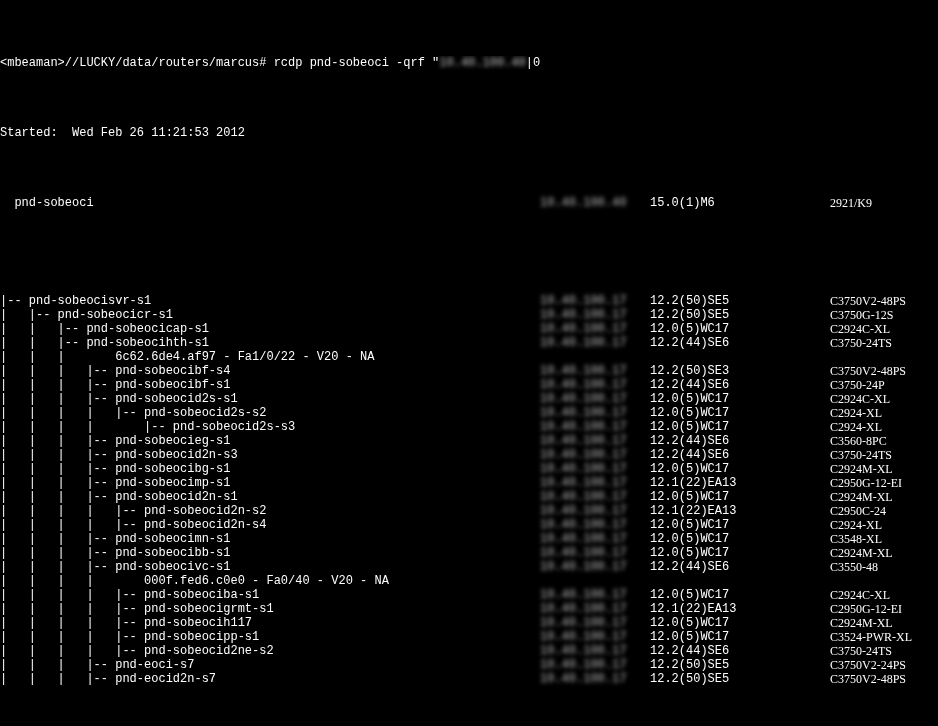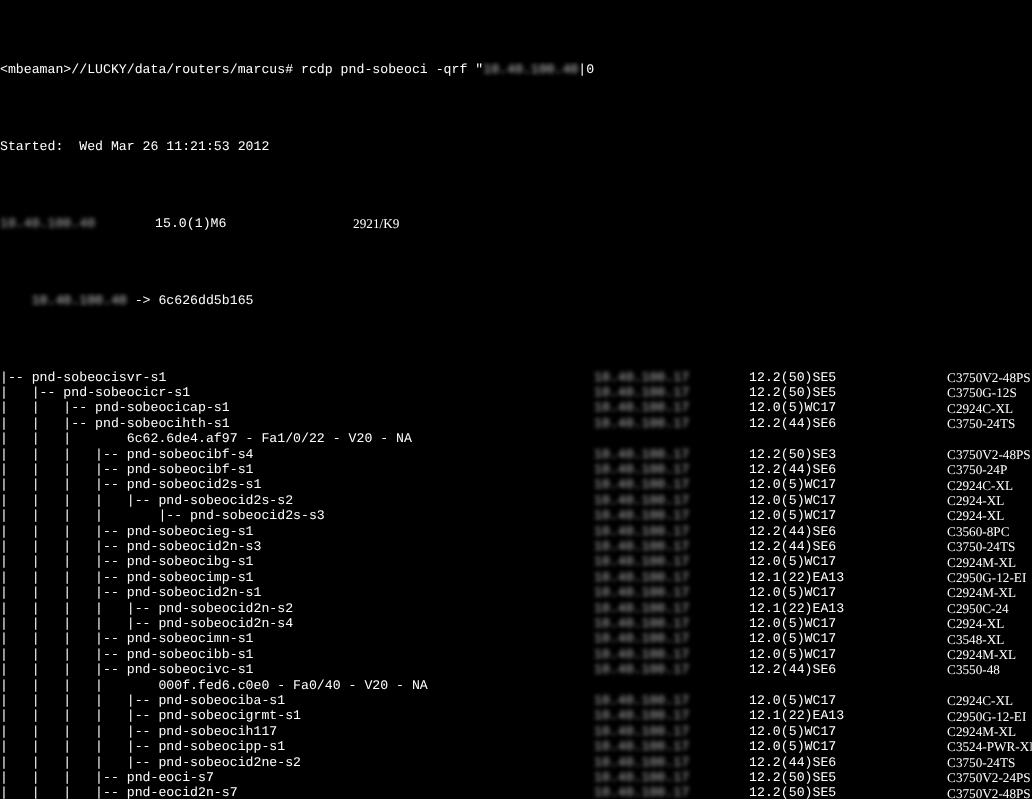--- a/index.html
+++ b/index.html
@@ -9,47 +9,45 @@
     color: #fff;
     font-family: "Courier New", monospace;
     font-size: 12px;
     line-height: 14px;
     width: 938px;
   }
   .wrap { white-space: pre; }
   .line { display: flex; }
   .cell-tree  { flex: 0 0 540px; overflow: hidden; }
   .cell-blur  { flex: 0 0 110px; overflow: hidden; color:#bbb; filter: blur(2px); }
-  .cell-ver   { flex: 0 0 180px; overflow: hidden; margin-left: 31px; }
+  .cell-ver   { flex: 0 0 180px; overflow: hidden; }
   .cell-model { flex: 1 1 auto;  overflow: hidden; font-family: Liberation Serif, serif; }
   .blurip     { filter: blur(2px); color:#ccc; display:inline-block; }
 </style>
 </head>
 <body>
 
 <div class="wrap">
 
   
   <div class="line">
     <span class="cell-tree"><span>&lt;mbeaman&gt;//LUCKY/data/routers/marcus# rcdp pnd-sobeoci -qrf "</span><span class="blurip">10.40.100.40</span><span>|000f.fed6.c0e0|6c62.6de4.af97"</span></span>
   </div>
 
   
   <div class="line">
-    <span class="cell-tree">Started:  Wed Mar 26 11:21:53 2012</span>
+    <span class="cell-tree">Started:  Wed Feb 26 11:21:53 2012</span>
   </div>
 
   
   <div class="line">
+    <span class="cell-tree">  pnd-sobeoci</span>
     <span class="cell-blur">10.40.100.40</span>
     <span class="cell-ver">15.0(1)M6</span>
     <span class="cell-model">2921/K9</span>
   </div>
 
   
-  <div class="line">
-    <span class="cell-tree"><span class="blurip">    10.40.100.40</span> -&gt; 6c626dd5b165</span>
-  </div>
 
   
   <div id="rows"><div class="line"><span class="cell-tree">|-- pnd-sobeocisvr-s1</span><span class="cell-blur">10.40.100.17</span><span class="cell-ver">12.2(50)SE5</span><span class="cell-model">C3750V2-48PS</span></div><div class="line"><span class="cell-tree">|   |-- pnd-sobeocicr-s1</span><span class="cell-blur">10.40.100.17</span><span class="cell-ver">12.2(50)SE5</span><span class="cell-model">C3750G-12S</span></div><div class="line"><span class="cell-tree">|   |   |-- pnd-sobeocicap-s1</span><span class="cell-blur">10.40.100.17</span><span class="cell-ver">12.0(5)WC17</span><span class="cell-model">C2924C-XL</span></div><div class="line"><span class="cell-tree">|   |   |-- pnd-sobeocihth-s1</span><span class="cell-blur">10.40.100.17</span><span class="cell-ver">12.2(44)SE6</span><span class="cell-model">C3750-24TS</span></div><div class="line"><span class="cell-tree">|   |   |       6c62.6de4.af97 - Fa1/0/22 - V20 - NA</span><span class="cell-blur"></span><span class="cell-ver"></span><span class="cell-model"></span></div><div class="line"><span class="cell-tree">|   |   |   |-- pnd-sobeocibf-s4</span><span class="cell-blur">10.40.100.17</span><span class="cell-ver">12.2(50)SE3</span><span class="cell-model">C3750V2-48PS</span></div><div class="line"><span class="cell-tree">|   |   |   |-- pnd-sobeocibf-s1</span><span class="cell-blur">10.40.100.17</span><span class="cell-ver">12.2(44)SE6</span><span class="cell-model">C3750-24P</span></div><div class="line"><span class="cell-tree">|   |   |   |-- pnd-sobeocid2s-s1</span><span class="cell-blur">10.40.100.17</span><span class="cell-ver">12.0(5)WC17</span><span class="cell-model">C2924C-XL</span></div><div class="line"><span class="cell-tree">|   |   |   |   |-- pnd-sobeocid2s-s2</span><span class="cell-blur">10.40.100.17</span><span class="cell-ver">12.0(5)WC17</span><span class="cell-model">C2924-XL</span></div><div class="line"><span class="cell-tree">|   |   |   |       |-- pnd-sobeocid2s-s3</span><span class="cell-blur">10.40.100.17</span><span class="cell-ver">12.0(5)WC17</span><span class="cell-model">C2924-XL</span></div><div class="line"><span class="cell-tree">|   |   |   |-- pnd-sobeocieg-s1</span><span class="cell-blur">10.40.100.17</span><span class="cell-ver">12.2(44)SE6</span><span class="cell-model">C3560-8PC</span></div><div class="line"><span class="cell-tree">|   |   |   |-- pnd-sobeocid2n-s3</span><span class="cell-blur">10.40.100.17</span><span class="cell-ver">12.2(44)SE6</span><span class="cell-model">C3750-24TS</span></div><div class="line"><span class="cell-tree">|   |   |   |-- pnd-sobeocibg-s1</span><span class="cell-blur">10.40.100.17</span><span class="cell-ver">12.0(5)WC17</span><span class="cell-model">C2924M-XL</span></div><div class="line"><span class="cell-tree">|   |   |   |-- pnd-sobeocimp-s1</span><span class="cell-blur">10.40.100.17</span><span class="cell-ver">12.1(22)EA13</span><span class="cell-model">C2950G-12-EI</span></div><div class="line"><span class="cell-tree">|   |   |   |-- pnd-sobeocid2n-s1</span><span class="cell-blur">10.40.100.17</span><span class="cell-ver">12.0(5)WC17</span><span class="cell-model">C2924M-XL</span></div><div class="line"><span class="cell-tree">|   |   |   |   |-- pnd-sobeocid2n-s2</span><span class="cell-blur">10.40.100.17</span><span class="cell-ver">12.1(22)EA13</span><span class="cell-model">C2950C-24</span></div><div class="line"><span class="cell-tree">|   |   |   |   |-- pnd-sobeocid2n-s4</span><span class="cell-blur">10.40.100.17</span><span class="cell-ver">12.0(5)WC17</span><span class="cell-model">C2924-XL</span></div><div class="line"><span class="cell-tree">|   |   |   |-- pnd-sobeocimn-s1</span><span class="cell-blur">10.40.100.17</span><span class="cell-ver">12.0(5)WC17</span><span class="cell-model">C3548-XL</span></div><div class="line"><span class="cell-tree">|   |   |   |-- pnd-sobeocibb-s1</span><span class="cell-blur">10.40.100.17</span><span class="cell-ver">12.0(5)WC17</span><span class="cell-model">C2924M-XL</span></div><div class="line"><span class="cell-tree">|   |   |   |-- pnd-sobeocivc-s1</span><span class="cell-blur">10.40.100.17</span><span class="cell-ver">12.2(44)SE6</span><span class="cell-model">C3550-48</span></div><div class="line"><span class="cell-tree">|   |   |   |       000f.fed6.c0e0 - Fa0/40 - V20 - NA</span><span class="cell-blur"></span><span class="cell-ver"></span><span class="cell-model"></span></div><div class="line"><span class="cell-tree">|   |   |   |   |-- pnd-sobeociba-s1</span><span class="cell-blur">10.40.100.17</span><span class="cell-ver">12.0(5)WC17</span><span class="cell-model">C2924C-XL</span></div><div class="line"><span class="cell-tree">|   |   |   |   |-- pnd-sobeocigrmt-s1</span><span class="cell-blur">10.40.100.17</span><span class="cell-ver">12.1(22)EA13</span><span class="cell-model">C2950G-12-EI</span></div><div class="line"><span class="cell-tree">|   |   |   |   |-- pnd-sobeocih117</span><span class="cell-blur">10.40.100.17</span><span class="cell-ver">12.0(5)WC17</span><span class="cell-model">C2924M-XL</span></div><div class="line"><span class="cell-tree">|   |   |   |   |-- pnd-sobeocipp-s1</span><span class="cell-blur">10.40.100.17</span><span class="cell-ver">12.0(5)WC17</span><span class="cell-model">C3524-PWR-XL</span></div><div class="line"><span class="cell-tree">|   |   |   |   |-- pnd-sobeocid2ne-s2</span><span class="cell-blur">10.40.100.17</span><span class="cell-ver">12.2(44)SE6</span><span class="cell-model">C3750-24TS</span></div><div class="line"><span class="cell-tree">|   |   |   |-- pnd-eoci-s7</span><span class="cell-blur">10.40.100.17</span><span class="cell-ver">12.2(50)SE5</span><span class="cell-model">C3750V2-24PS</span></div><div class="line"><span class="cell-tree">|   |   |   |-- pnd-eocid2n-s7</span><span class="cell-blur">10.40.100.17</span><span class="cell-ver">12.2(50)SE5</span><span class="cell-model">C3750V2-48PS</span></div></div>
 
 </div>
 
 </body></html>

